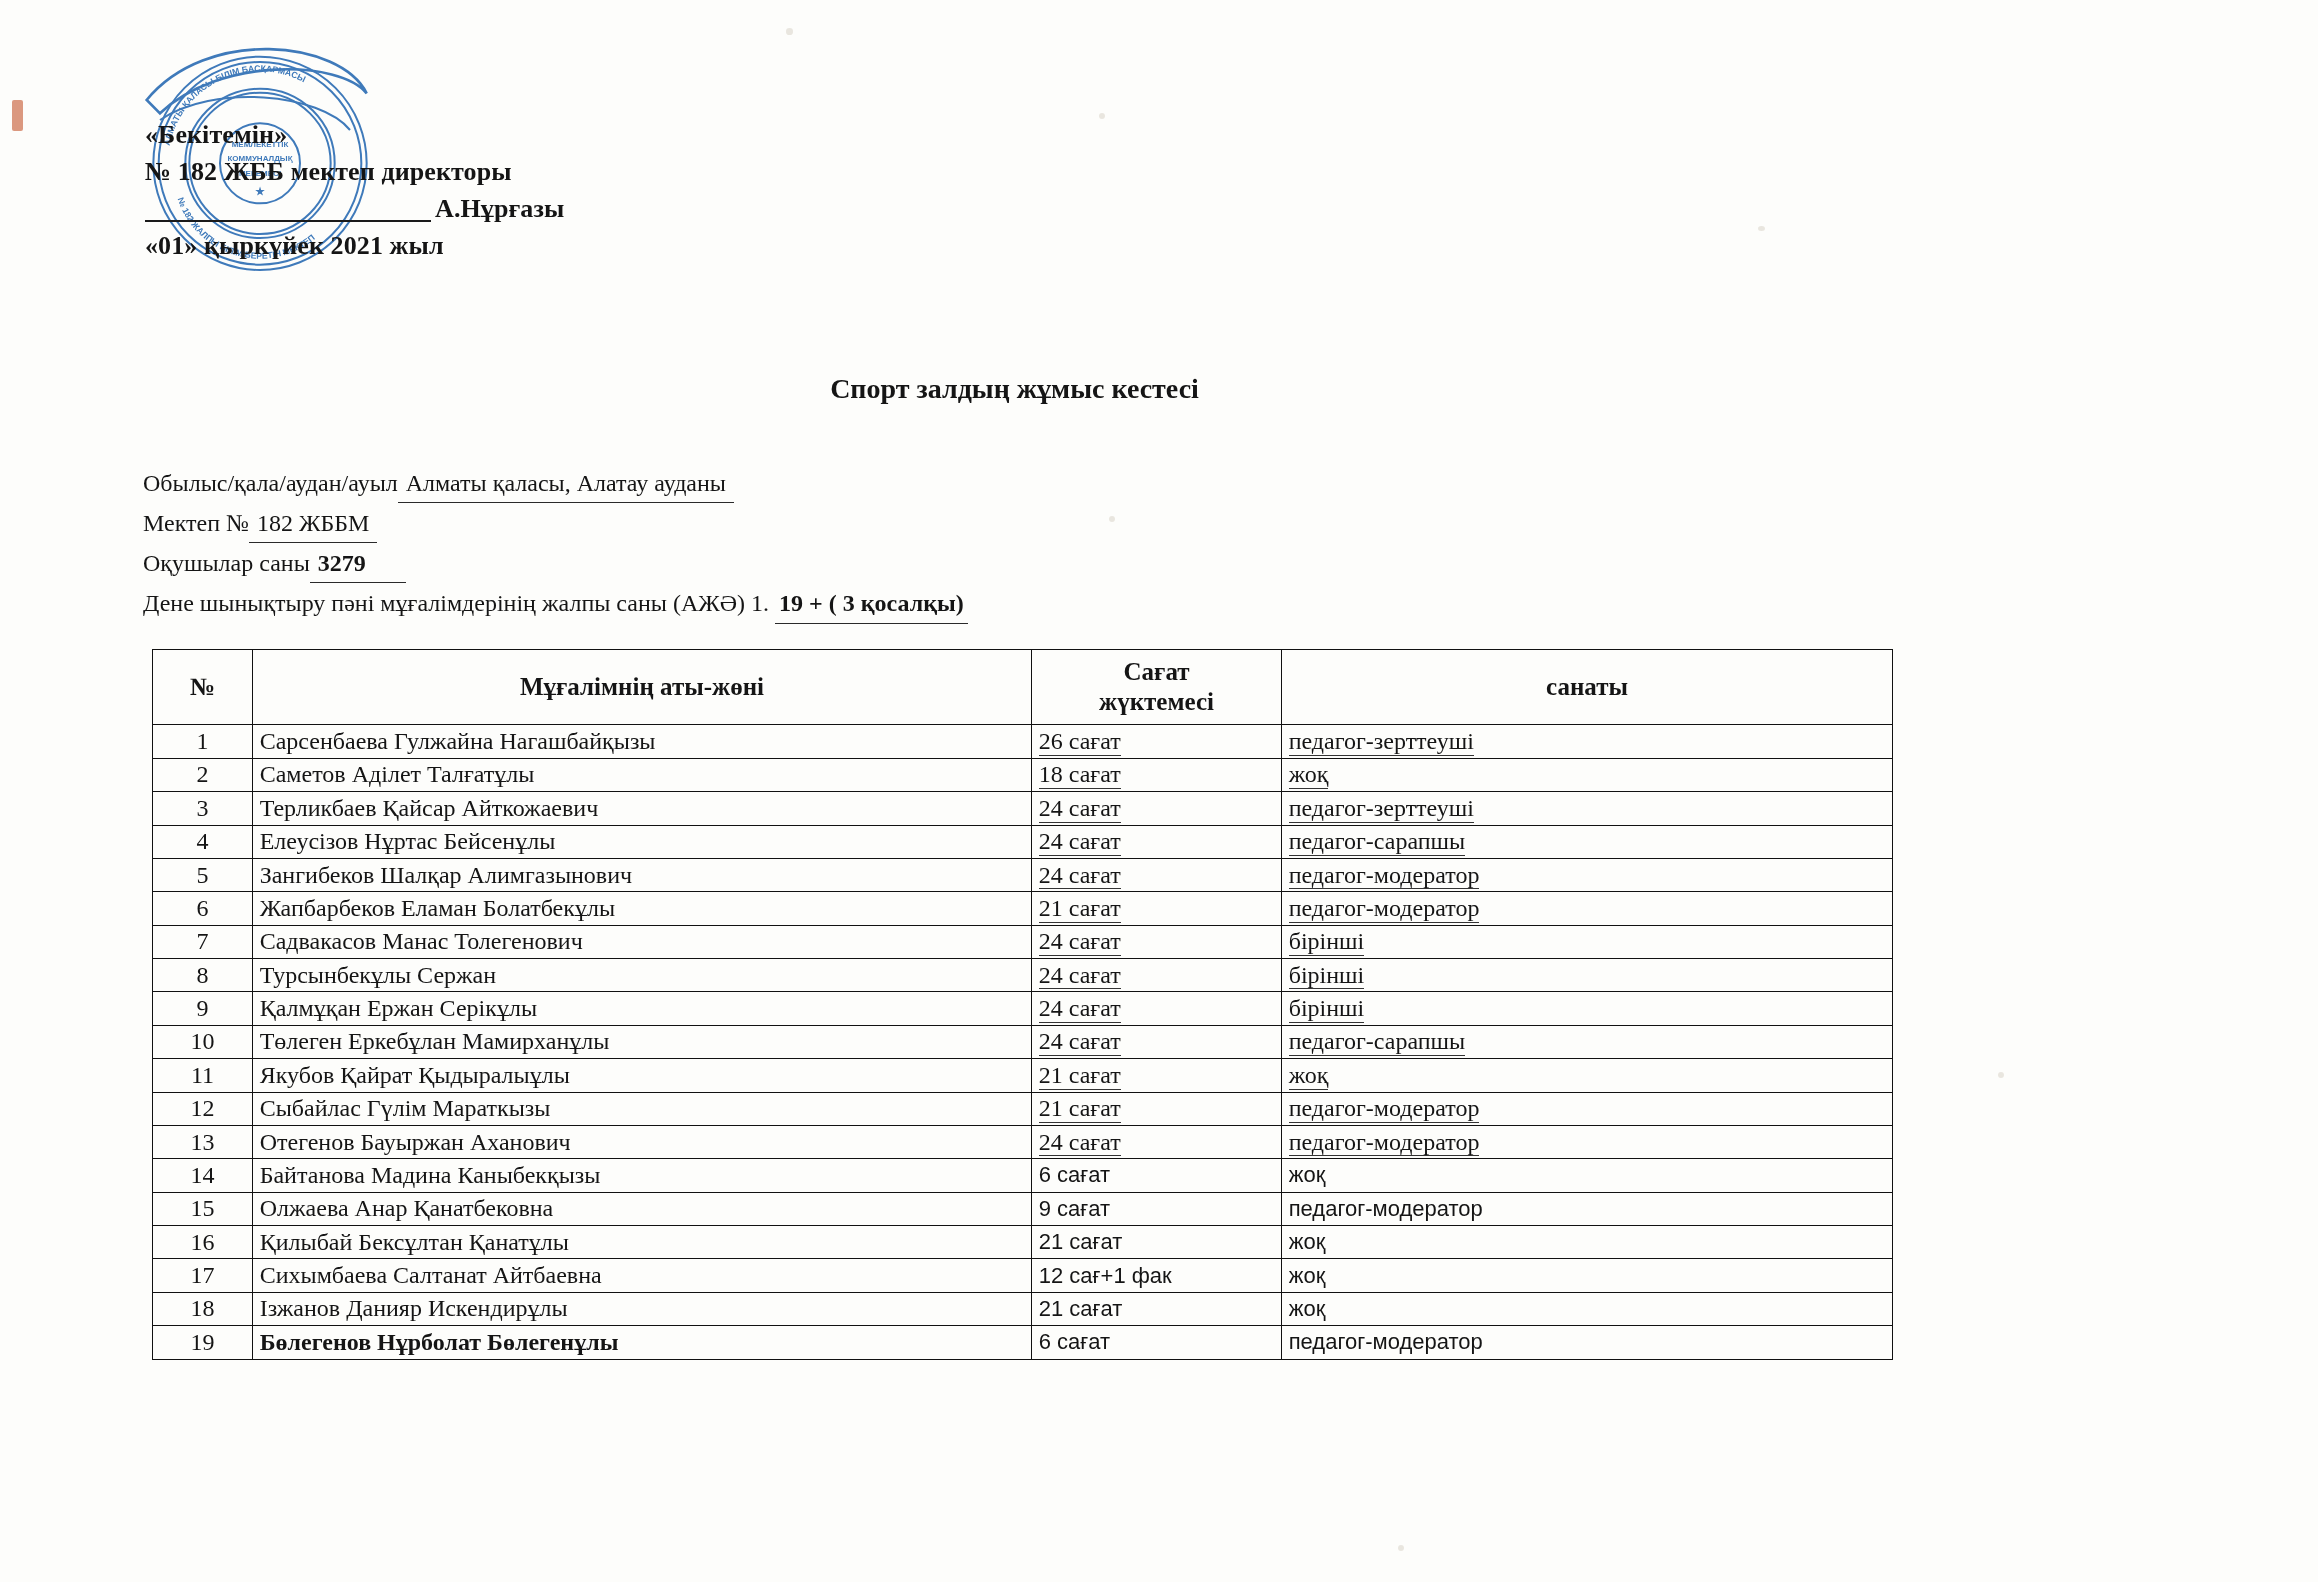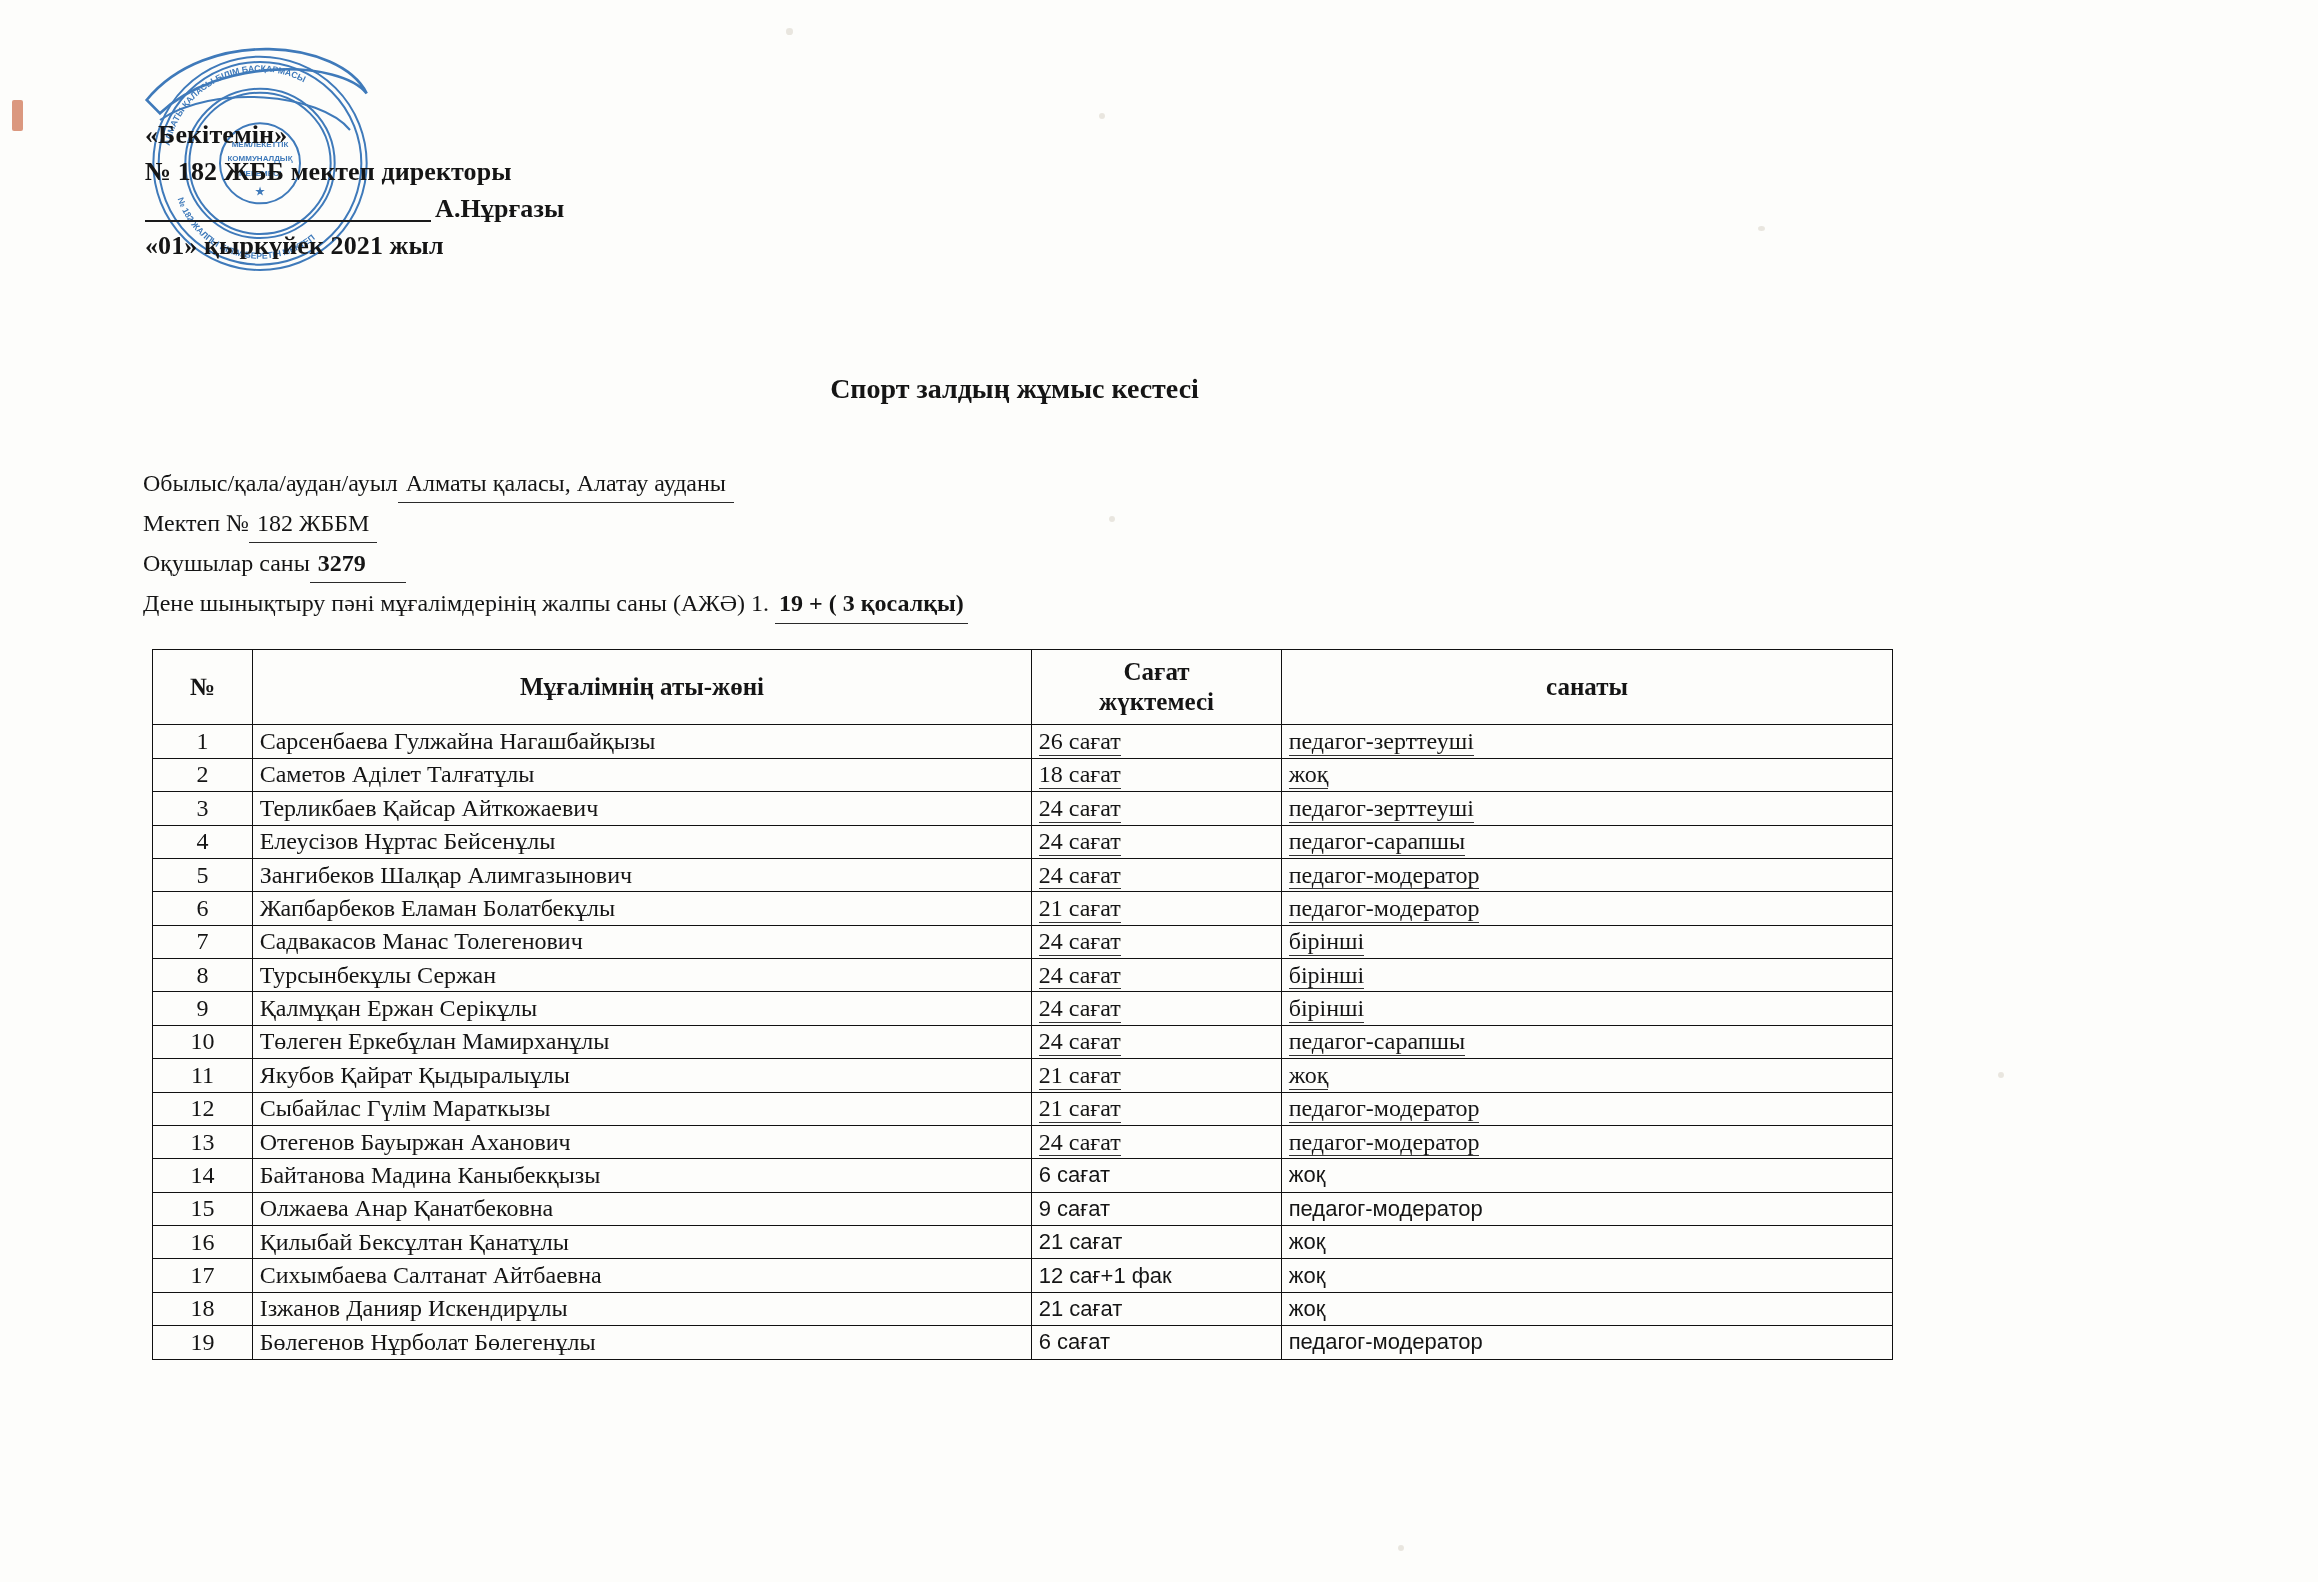--- a/index.html
+++ b/index.html
@@ -145,21 +145,21 @@
     border-bottom: 1.3px solid #333;
     padding-bottom: 0.7px;
     text-align: center;
   }
   tr.typed td.load,
   tr.typed td.cat {
     font-family: "Liberation Sans", sans-serif;
     font-size: 22px;
   }
   tr.last td.name {
-    font-weight: normal;
+    font-weight: bold;
   }
 
   
   .speck {
     position: absolute;
     background: #d9d4c8;
     border-radius: 50%;
     opacity: 0.55;
   }
   .edge-mark {

